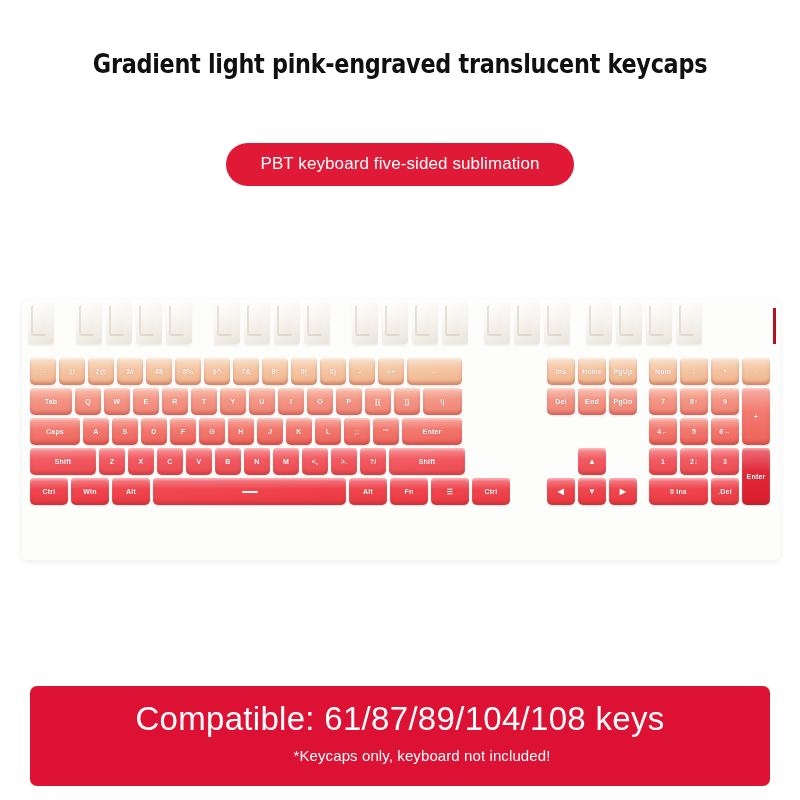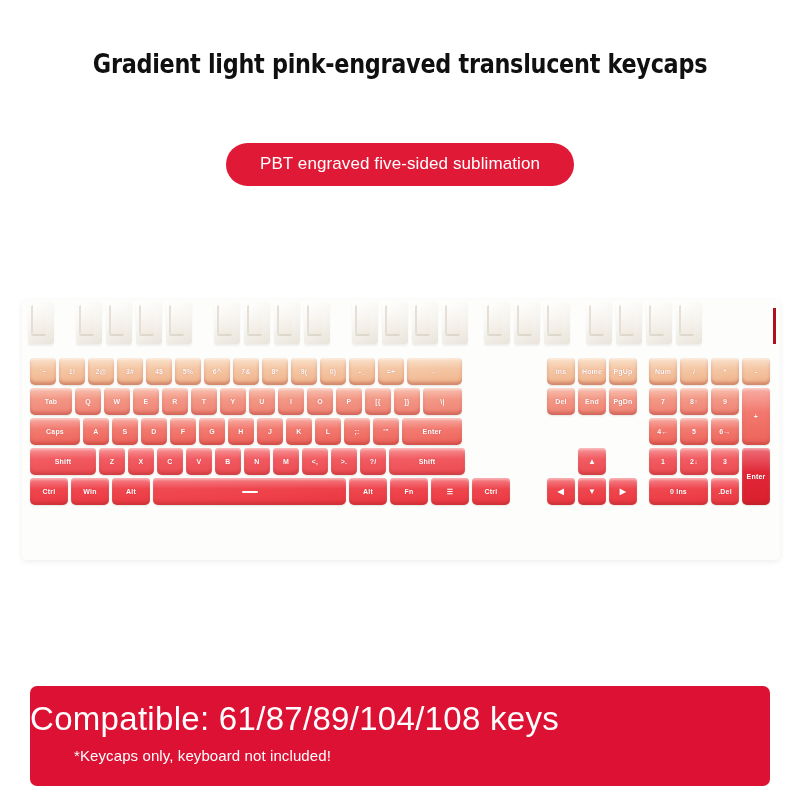--- a/index.html
+++ b/index.html
@@ -121,21 +121,21 @@
   .rE{background:linear-gradient(175deg,#e6313f 0%,#df2535 60%,#d91e2e 100%);}
 
   
   .cluster{position:absolute;}
 
   
   .banner{
     position:absolute;left:30px;top:686px;width:740px;height:100px;
     background:#dd1133;
     border-radius:7px;
-    text-align:left;
+    text-align:center;
     color:#ffffff;
     box-sizing:border-box;
     padding-top:14px;
   }
   .banner .big{
     font-size:33px;
     letter-spacing:.3px;
     line-height:1.15;
     white-space:nowrap;
   }
@@ -148,21 +148,21 @@
   }
 </style>
 </head>
 <body>
 
 <div class="page">
 
   <div class="headline">Gradient light pink-engraved translucent keycaps</div>
 
   <div class="badge-wrap">
-    <div class="badge">PBT engraved five-sided sublimation</div>
+    <div class="badge">PBT keyboard five-sided sublimation</div>
   </div>
 
   <div class="kb">
     <div class="kb-plate"></div>
 
     <div class="frow">
       <div class="fgrp">
         <div class="fkey"></div>
       </div>
       <div class="fgap"></div>

